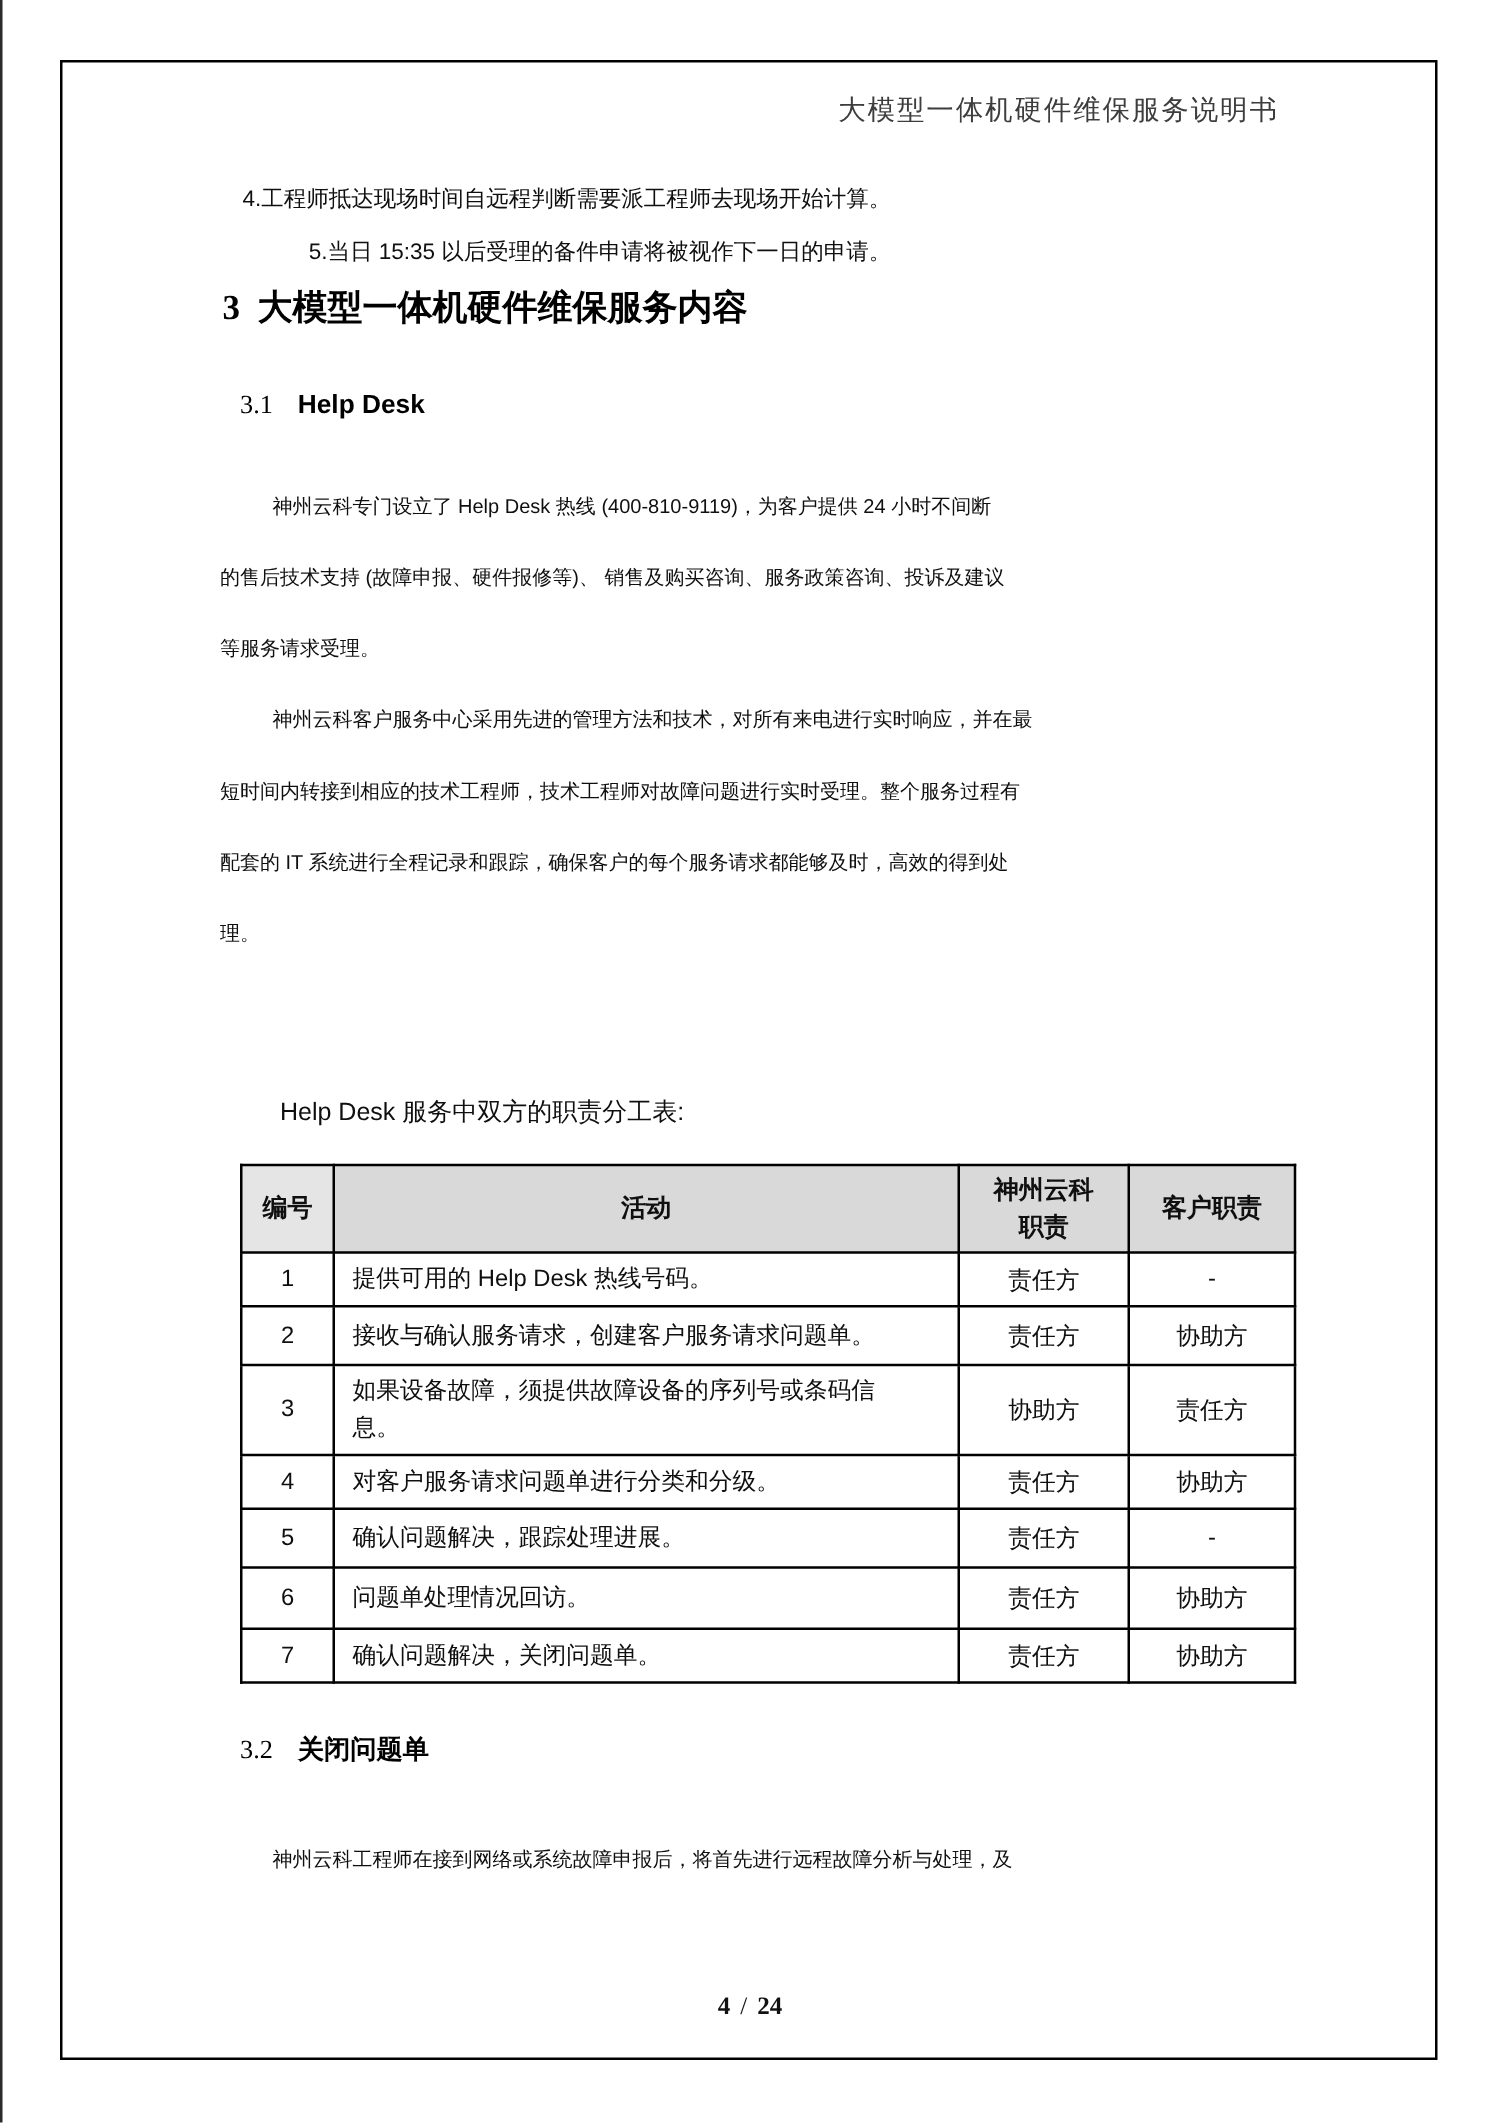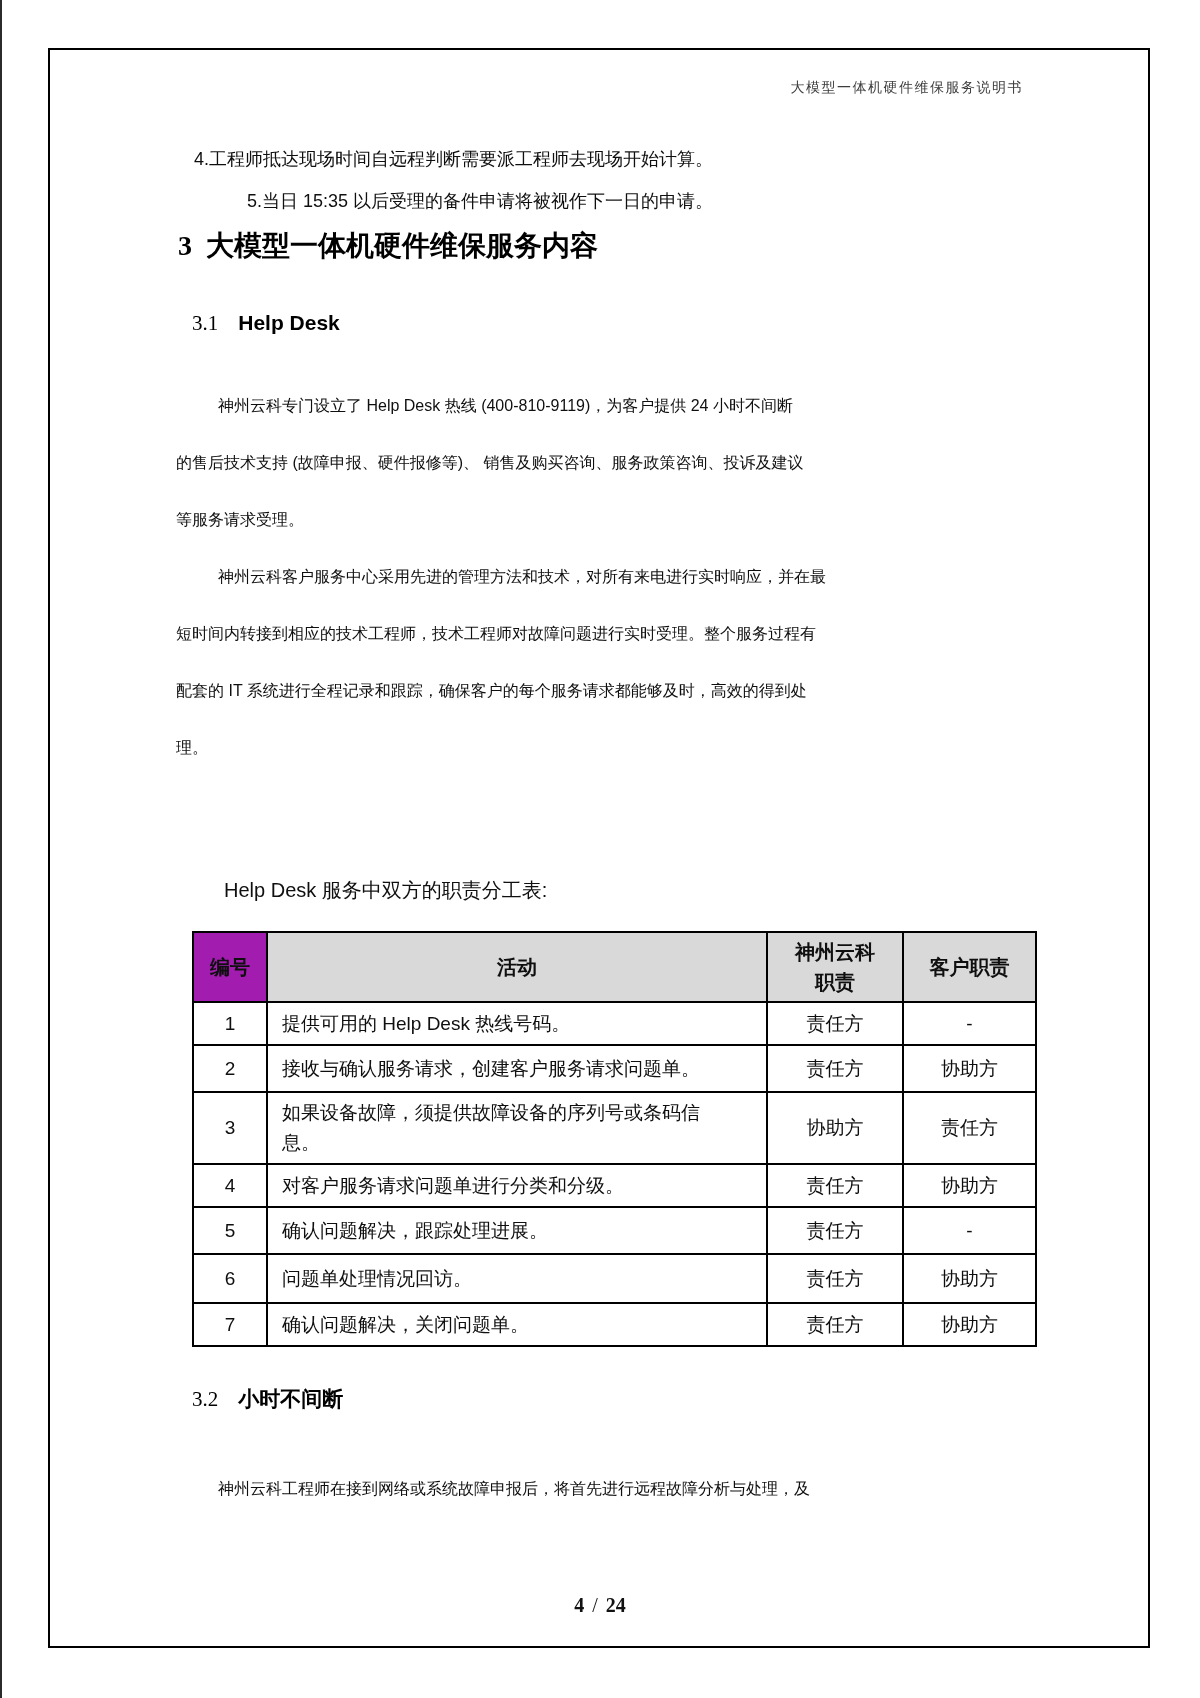--- a/index.html
+++ b/index.html
@@ -17,21 +17,21 @@
     width: 2px; height: 1698px; background: #2b2b2b;
   }
   .page-border {
     position: absolute; left: 48px; top: 48px;
     width: 1102px; height: 1600px;
     border: 2px solid #000;
   }
   .doc-header {
     position: absolute; top: 76px; right: 177px;
     font-family: "Liberation Serif", "DejaVu Serif", serif;
-    font-size: 14px; line-height: 24px;
+    font-size: 22px; line-height: 24px;
     color: #3d3d3d; letter-spacing: 1.5px;
   }
   .num-list {
     position: absolute; left: 176px; top: 138px;
     margin: 0; padding: 0; list-style: none;
     font-size: 18px;
     text-align: right;
   }
   .num-list li { height: 42px; line-height: 42px; white-space: nowrap; }
   .li-num { display: inline-block; width: 33px; }
@@ -157,21 +157,21 @@
 
 <table class="resp-table">
   <colgroup>
     <col style="width:74px">
       <col style="width:500px">
       <col style="width:136px">
       <col style="width:133px">
   </colgroup>
   <thead>
     <tr>
-      <th style="background: #a21caf;">编号</th>
+      <th style="background: #e5e5e5;">编号</th>
       <th style="background: rgb(217, 217, 217);">活动</th>
       <th style="background: rgb(217, 217, 217);">神州云科
 职责</th>
       <th style="background: rgb(217, 217, 217);">客户职责</th>
     </tr>
   </thead>
   <tbody>
 
   <tr>
         <td class="col-num"><span>1</span></td>
@@ -212,21 +212,21 @@
       <tr>
         <td class="col-num"><span>7</span></td>
         <td class="col-activity"><span>确认问题解决，关闭问题单。</span></td>
         <td class="col-resp"><span>责任方</span></td>
         <td class="col-resp"><span>协助方</span></td>
       </tr>
     </tbody>
 </table>
 
 <h2 class="h2 h2-2">
-  <span class="h-num">3.2</span><span>小时不间断</span>
+  <span class="h-num">3.2</span><span>关闭问题单</span>
 </h2>
 
 <div class="para-flow p3">
 
 <div class="para-line indent">
       <span>神州云科工程师在接到网络或系统故障申报后，将首先进行远程故障分析与处理，及</span>
     </div>
   </div>
 
 <div class="page-footer">

